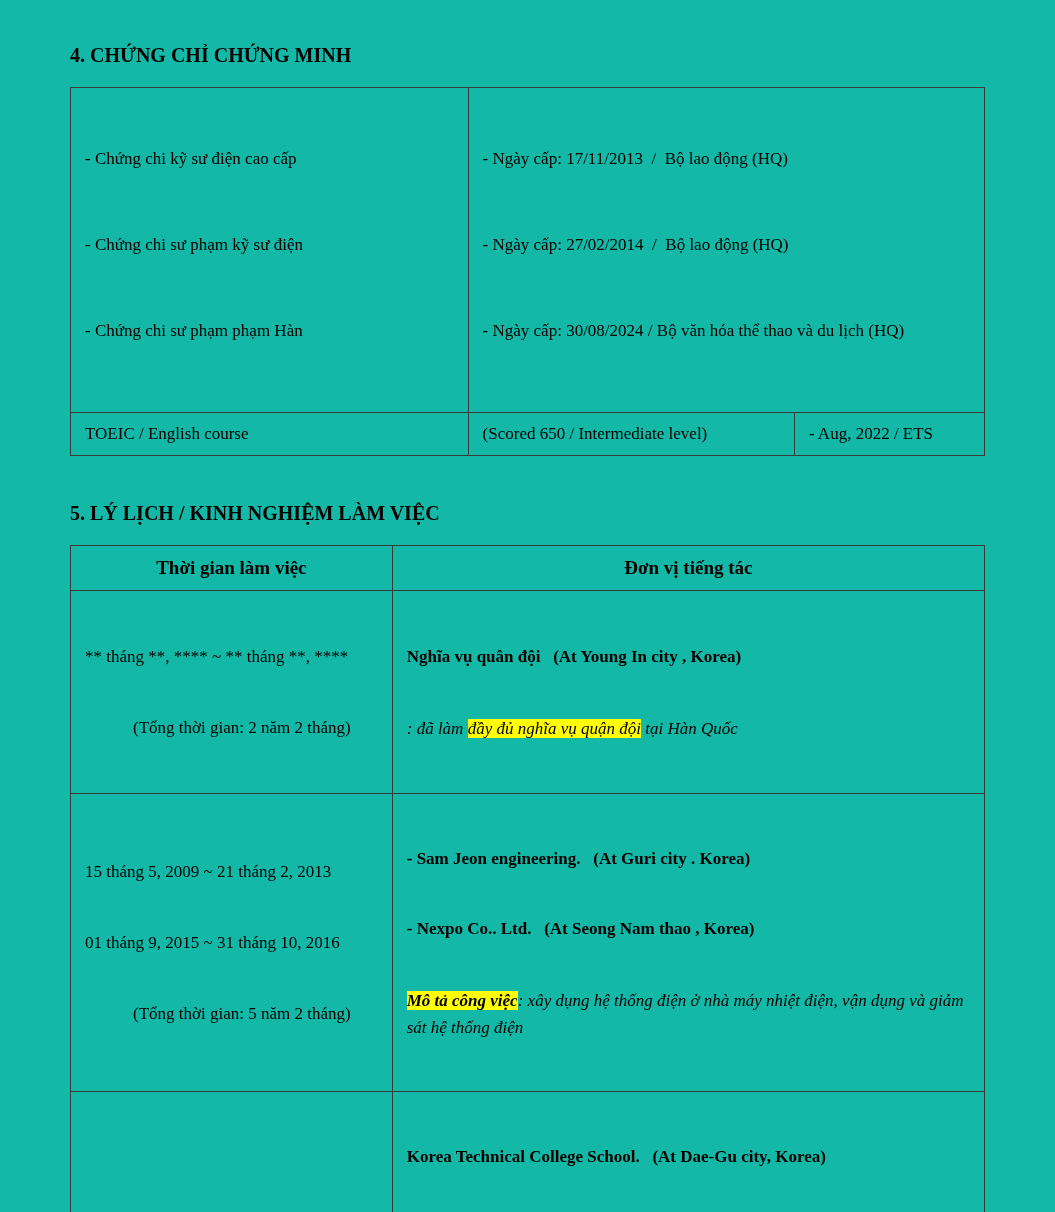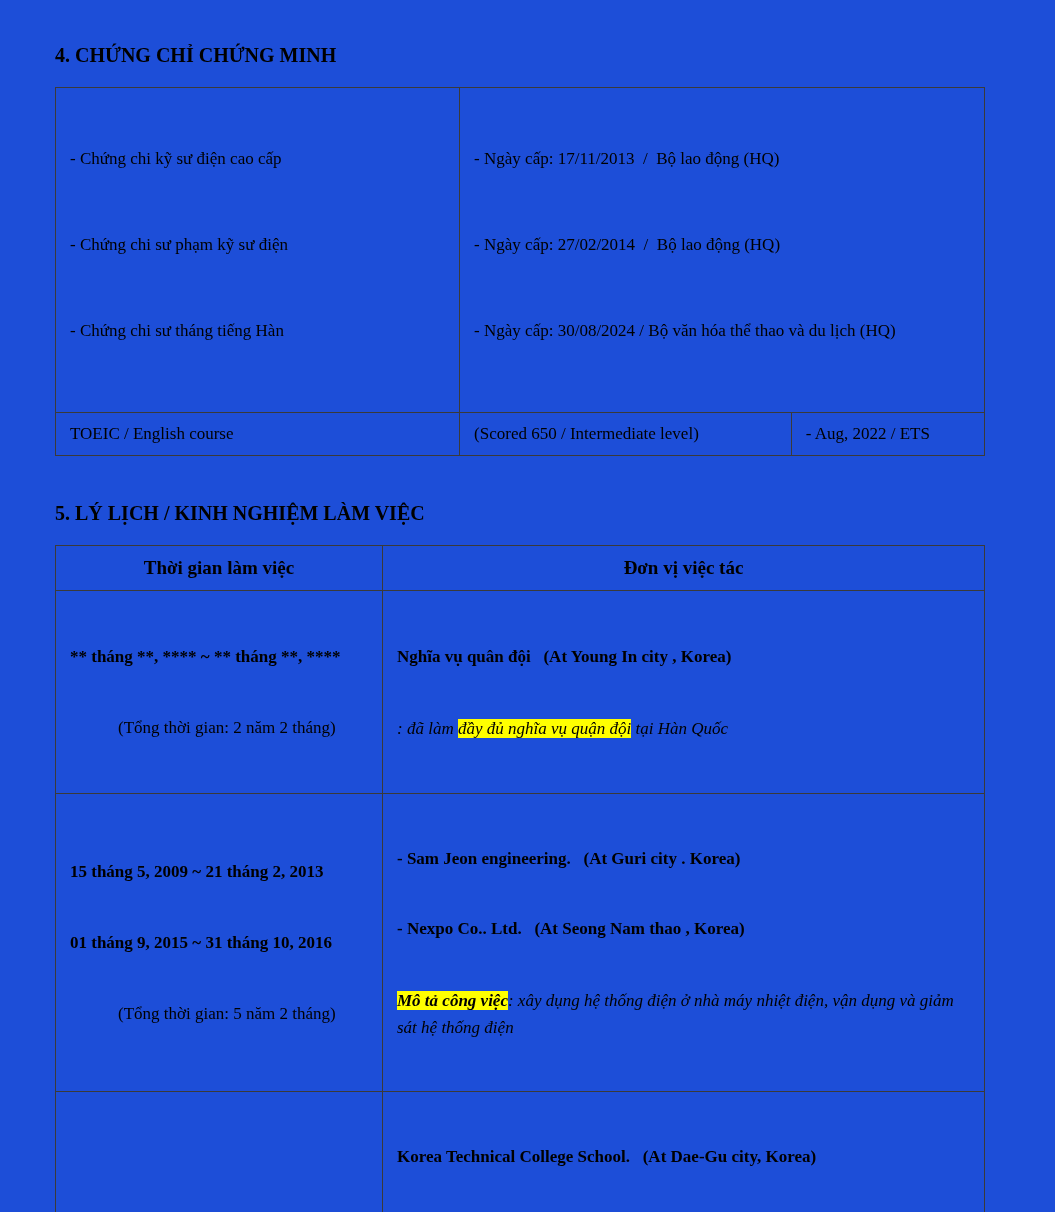--- a/index.html
+++ b/index.html
@@ -1,21 +1,21 @@
 <!DOCTYPE html>
 <html style="--hl: #ffff00;"><head>
 <meta charset="utf-8">
 <style>
   html, body { margin: 0; padding: 0; background: #ffffff; }
   .page {
     width: 1055px;
     height: 1212px;
     box-sizing: border-box;
-    padding: 44px 70px 0 55px;
-    background: #1d4ed8;
+    padding: 44px 70px 0 70px;
+    background: #14b8a6;
     color: #000000;
     font-family: "Liberation Serif", "DejaVu Serif", serif;
     font-size: 17px;
     overflow: hidden;
   }
   .section-title {
     font-size: 20px;
     font-weight: bold;
     margin: 0 0 20px 0;
     white-space: pre-wrap;
@@ -40,21 +40,21 @@
   }
   .cert-table { margin-bottom: 46px; }
   .cert-table th { height: 30px; }
   .cert-table .cert-body-cell { padding: 20px 14px 6px 14px; vertical-align: top; }
   .cert-line { margin: 0 0 24px 0; line-height: 22px; }
   .toeic-row td { height: 26px; }
   .exp-table { margin-bottom: 42px; }
   .exp-table th { height: 28px; }
   .exp-table td { vertical-align: middle; }
   .period-cell { padding: 10px 14px; }
-  .period-line { font-weight: bold; line-height: 31px; }
+  .period-line { font-weight: normal; line-height: 31px; }
   .duration-line { line-height: 31px; margin-left: 48px; }
   .unit-cell { padding: 10px 14px; vertical-align: middle; }
   .unit-title { font-weight: bold; line-height: 30px; }
   .desc-line { line-height: 27px; margin-top: 3px; font-style: italic; }
   .b { font-weight: bold; }
   .hl { background: var(--hl, #ffff00); }
 </style>
 </head>
 <body>
 
@@ -66,21 +66,21 @@
     <colgroup>
       <col style="width:43.5%">
       <col style="width:35.7%">
       <col style="width:20.8%">
     </colgroup>
     <tbody>
       <tr>
         <td class="cert-body-cell">
           <div class="cert-line">- Chứng chi kỹ sư điện cao cấp</div>
           <div class="cert-line">- Chứng chi sư phạm kỹ sư điện</div>
-          <div class="cert-line">- Chứng chi sư tháng tiếng Hàn</div>
+          <div class="cert-line">- Chứng chi sư phạm phạm Hàn</div>
         </td>
         <td class="cert-body-cell" colspan="2">
           <div class="cert-line">- Ngày cấp: 17/11/2013  /  Bộ lao động (HQ)</div>
           <div class="cert-line">- Ngày cấp: 27/02/2014  /  Bộ lao động (HQ)</div>
           <div class="cert-line">- Ngày cấp: 30/08/2024 / Bộ văn hóa thể thao và du lịch (HQ)</div>
         </td>
       </tr>
       <tr class="toeic-row">
         <td>TOEIC / English course</td>
         <td>(Scored 650 / Intermediate level)</td>
@@ -92,21 +92,21 @@
   <h2 class="section-title">5. LÝ LỊCH / KINH NGHIỆM LÀM VIỆC</h2>
 
   <table class="exp-table">
     <colgroup>
       <col style="width:35.2%">
       <col style="width:64.8%">
     </colgroup>
     <tbody>
       <tr>
         <th>Thời gian làm việc</th>
-        <th>Đơn vị việc tác</th>
+        <th>Đơn vị tiếng tác</th>
       </tr>
 
       <tr>
         <td class="period-cell">
           <div class="period-line">** tháng **, **** ~ ** tháng **, ****</div>
           <div class="duration-line">(Tổng thời gian: 2 năm 2 tháng)</div>
         </td>
         <td class="unit-cell">
           <div class="unit-title">Nghĩa vụ quân đội   (At Young In city , Korea)</div>
           <div class="desc-line"><span>: đã làm </span><span class="hl">đầy đủ nghĩa vụ quận đội</span><span> tại Hàn Quốc</span></div>

